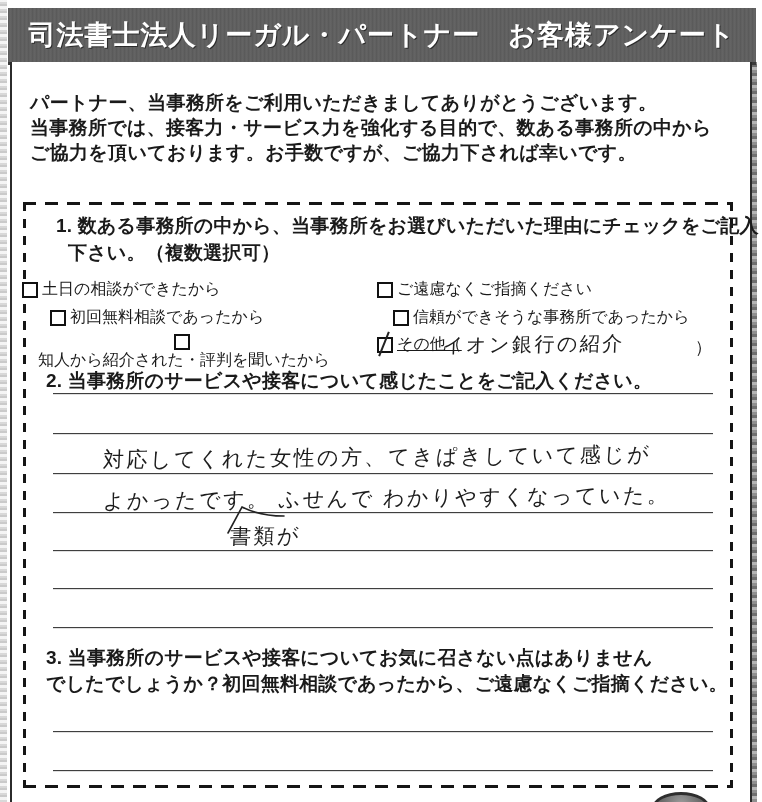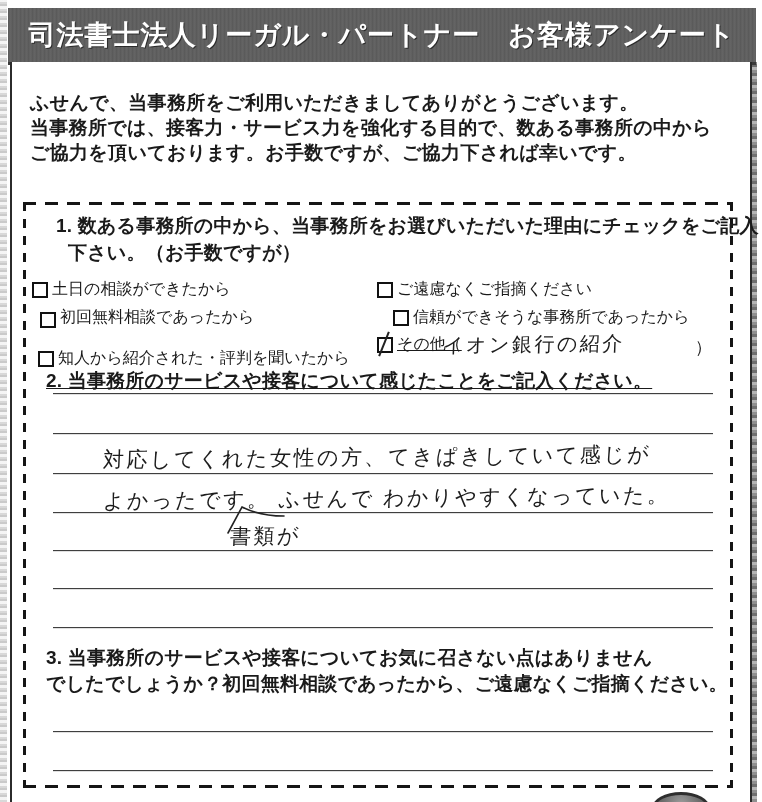--- a/index.html
+++ b/index.html
@@ -59,62 +59,62 @@
   <div class="edge-left"></div>
   <div class="edge-right"></div>
 
   <div class="header">
     <span class="title">司法書士法人リーガル・パートナー　お客様アンケート</span>
   </div>
 
   <div class="content-box"></div>
 
   <div class="intro">
-    <div>ふせんで、当事務所をご利用いただきましてありがとうございます。</div>
+    <div>パートナー、当事務所をご利用いただきましてありがとうございます。</div>
     <div>当事務所では、接客力・サービス力を強化する目的で、数ある事務所の中から</div>
     <div>ご協力を頂いております。お手数ですが、ご協力下されば幸いです。</div>
   </div>
 
   <div class="dash-top"></div>
   <div class="dash-bottom"></div>
   <div class="dash-leftb"></div>
   <div class="dash-rightb"></div>
 
   <div class="qtitle" style="left:56px;top:213px;">1. 数ある事務所の中から、当事務所をお選びいただいた理由にチェックをご記入</div>
-  <div class="qtitle" style="left:68px;top:240px;">下さい。（お手数ですが）</div>
+  <div class="qtitle" style="left:68px;top:240px;">下さい。（複数選択可）</div>
 
-  <div class="opt" style="left:32px;top:279px;text-align:center;">
+  <div class="opt" style="left:22px;top:279px;text-align:center;">
     <span class="cb"></span>
     <span>土日の相談ができたから</span>
   </div>
-  <div class="opt" style="left:40px;top:307px;align-items:flex-end;">
+  <div class="opt" style="left:50px;top:307px;">
     <span class="cb"></span>
     <span>初回無料相談であったから</span>
   </div>
-  <div class="opt" style="left:38px;top:348px;">
+  <div class="opt" style="left:38px;top:334px;flex-direction:column;">
     <span class="cb"></span>
     <span>知人から紹介された・評判を聞いたから</span>
   </div>
 
   <div class="opt" style="left:377px;top:279px;">
     <span class="cb"></span>
     <span>ご遠慮なくご指摘ください</span>
   </div>
   <div class="opt" style="left:393px;top:307px;">
     <span class="cb"></span>
     <span>信頼ができそうな事務所であったから</span>
   </div>
   <div class="opt" style="left:377px;top:334px;text-decoration:underline;">
     <span class="cb checked"></span>
     <span>その他（</span>
   </div>
   <div class="hw hw-small" style="left:443px;top:331px;">イオン銀行の紹介</div>
   <span class="paren-close" style="left:695px;top:336px;">）</span>
 
-  <div class="qtitle" style="left:46px;top:368px;text-decoration:underline;">2. 当事務所のサービスや接客について感じたことをご記入ください。</div>
+  <div class="qtitle" style="left:46px;top:368px;">2. 当事務所のサービスや接客について感じたことをご記入ください。</div>
 
   <div class="rline" style="top:393px;"></div>
   <div class="rline" style="top:433px;"></div>
   <div class="rline" style="top:473px;"></div>
   <div class="rline" style="top:512px;"></div>
   <div class="rline" style="top:550px;"></div>
   <div class="rline" style="top:588px;"></div>
   <div class="rline" style="top:627px;"></div>
 
   <div class="hw" style="left:103px;top:443px;">対応してくれた女性の方、てきぱきしていて感じが</div>

